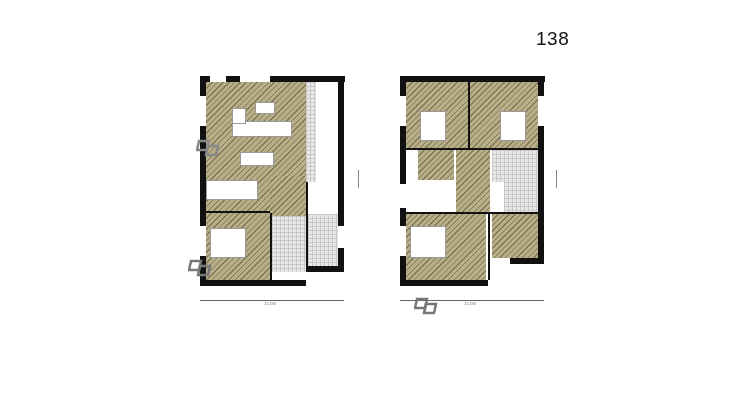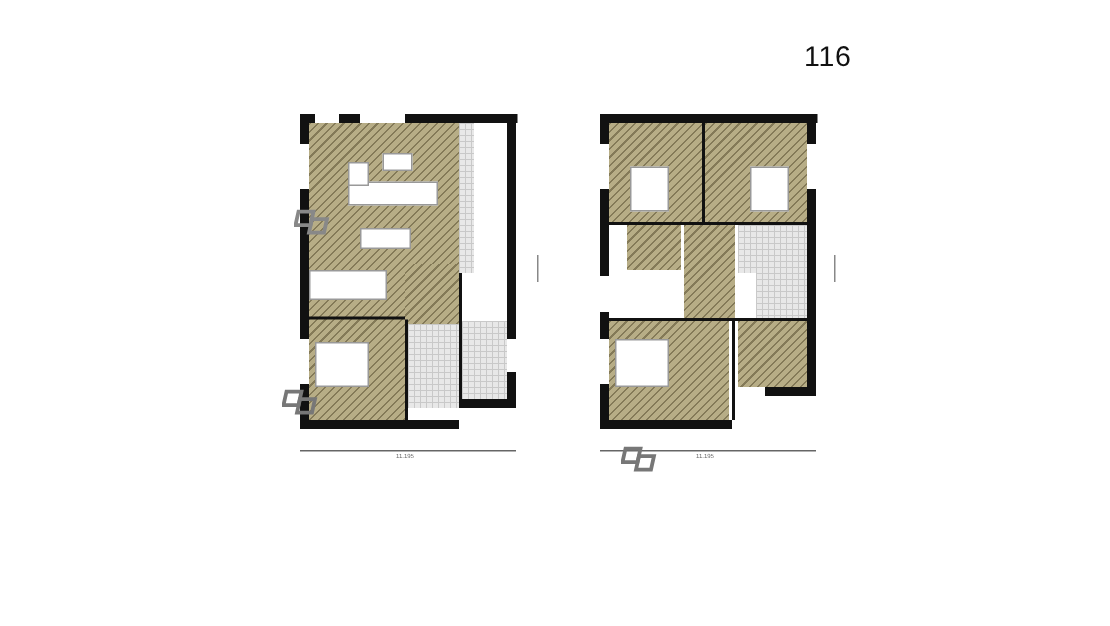--- a/index.html
+++ b/index.html
@@ -16,21 +16,21 @@
     .tile { background-color:#e8e8e8; background-image: linear-gradient(#c9c9c9 1px, transparent 1px), linear-gradient(90deg,#c9c9c9 1px, transparent 1px); background-size:4px 4px; }
     .furn { position:absolute; background:#fff; border:1px solid #999; }
     .dim { position:absolute; border-top:1px solid #666; height:0; }
     .dim-label { position:absolute; font-size:4px; color:#666; }
     .vdim { position:absolute; border-left:1px solid #888; width:0; }
     .logo { position:absolute; width:28px; height:22px; }
   </style>
 </head>
 <body>
 
-<div class="project-number">116</div>
+<div class="project-number">138</div>
 
 <div class="plan" style="left:200px; top:76px; width:145px; height:210px;">
 
   <div class="room hatch" style="left:6px; top:6px; width:100px; height:130px;"></div>
   <div class="room hatch" style="left:6px; top:136px; width:64px; height:68px;"></div>
   <div class="room hatch" style="left:70px; top:100px; width:36px; height:40px;"></div>
   <div class="room tile" style="left:72px; top:140px; width:34px; height:56px;"></div>
   <div class="room tile" style="left:106px; top:6px; width:10px; height:110px;"></div>
   <div class="room white" style="left:116px; top:6px; width:22px; height:100px;"></div>
   <div class="room tile" style="left:108px; top:138px; width:30px; height:52px;"></div>

